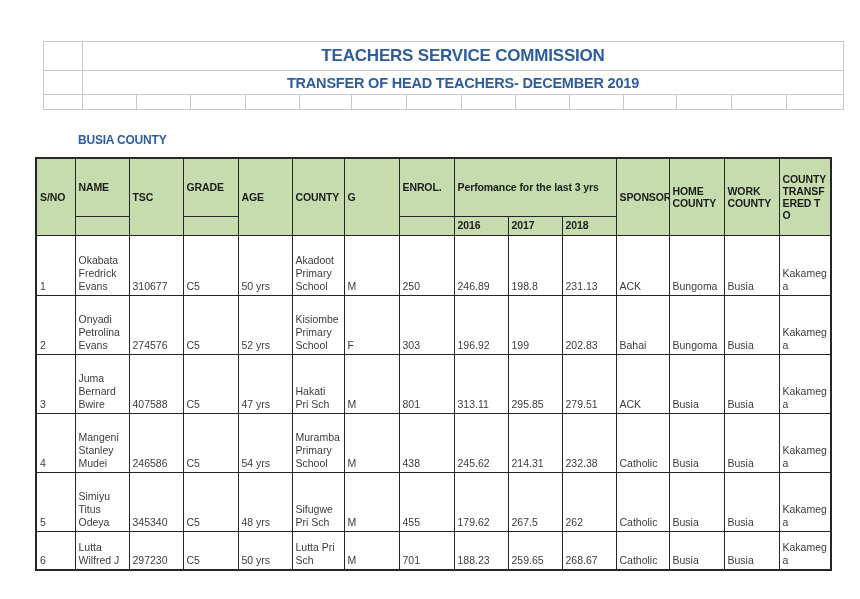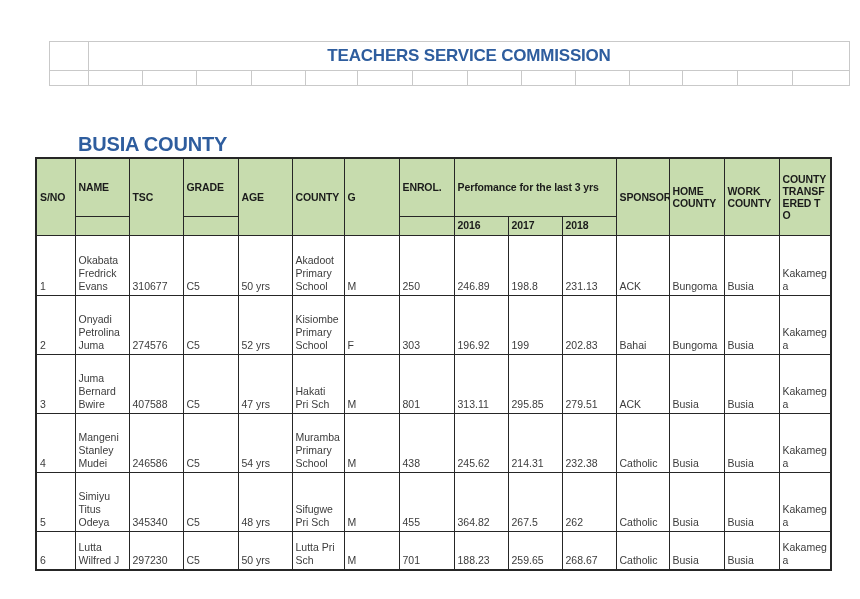--- a/index.html
+++ b/index.html
@@ -3,21 +3,21 @@
 <meta charset="utf-8">
 <style>
   html, body { margin:0; padding:0; background:#ffffff; }
   .page {
     position:relative; width:860px; height:599px; background:#ffffff;
     font-family:"Liberation Sans", sans-serif; overflow:hidden;
   }
 
   
   .topgrid {
-    position:absolute; left:49px; top:41px; width:801px;
+    position:absolute; left:43px; top:41px; width:801px;
     border:1px solid #c9c9c9; box-sizing:border-box;
   }
   .trow { display:flex; border-bottom:1px solid #c9c9c9; box-sizing:border-box; }
   .trow:last-child { border-bottom:none; }
   .trow-1 { height:29px; }
   .trow-2 { height:23px; }
   .trow-3 { height:24px; }
   .trow-empty { height:14px; }
   .cellA { width:39px; flex:none; border-right:1px solid #c9c9c9; box-sizing:border-box; }
   .tcell {
@@ -25,21 +25,21 @@
     color:#2e5d9e; font-weight:bold; letter-spacing:-0.2px;
   }
   .title1 { font-size:17px; }
   .title2 { font-size:14.5px; }
   .title3 { font-size:14.5px; }
   .ecell { flex:none; height:100%; border-right:1px solid #c9c9c9; box-sizing:border-box; }
   .ecell:last-child { border-right:none; flex:1; }
 
   .section-title {
     position:absolute; left:78px; top:133px;
-    font-size:20px; font-weight:bold; color:#2e5d9e; letter-spacing:-0.2px;
+    font-size:12px; font-weight:bold; color:#2e5d9e; letter-spacing:-0.2px;
   }
 
   
   table.sheet {
     position:absolute; left:35px; top:157px; width:795px;
     border-collapse:collapse; table-layout:fixed;
     border:2px solid #262626;
   }
   .sheet th, .sheet td { border:1.5px solid #262626; box-sizing:border-box; overflow:hidden; }
   .sheet th {
@@ -69,20 +69,24 @@
 </style>
 </head>
 <body>
 
 <div class="page">
 
   <div class="topgrid">
     <div class="trow trow-1">
       <div class="cellA"></div>
       <div class="tcell title1">TEACHERS SERVICE COMMISSION</div>
+    </div>
+    <div class="trow trow-3">
+      <div class="cellA"></div>
+      <div class="tcell title3">TRANSFER OF HEAD TEACHERS- DECEMBER 2019</div>
     </div>
     <div class="trow trow-empty">
       <div class="ecell" style="width:39px"></div>
       <div class="ecell" style="width:54px"></div>
       <div class="ecell" style="width:54px"></div>
       <div class="ecell" style="width:55px"></div>
       <div class="ecell" style="width:54px"></div>
       <div class="ecell" style="width:52px"></div>
       <div class="ecell" style="width:55px"></div>
       <div class="ecell" style="width:55px"></div>
@@ -154,21 +158,21 @@
       <td>246.89</td>
       <td>198.8</td>
       <td>231.13</td>
       <td>ACK</td>
       <td>Bungoma</td>
       <td>Busia</td>
       <td class="col-transf">Kakamega</td>
     </tr>
         <tr>
       <td>2</td>
-      <td class="col-name">Onyadi Petrolina Juma</td>
+      <td class="col-name">Onyadi Petrolina Evans</td>
       <td>274576</td>
       <td>C5</td>
       <td>52 yrs</td>
       <td>Kisiombe Primary School</td>
       <td>F</td>
       <td>303</td>
       <td>196.92</td>
       <td>199</td>
       <td>202.83</td>
       <td>Bahai</td>
@@ -212,21 +216,21 @@
     </tr>
         <tr>
       <td>5</td>
       <td class="col-name">Simiyu Titus Odeya</td>
       <td>345340</td>
       <td>C5</td>
       <td>48 yrs</td>
       <td>Sifugwe Pri Sch</td>
       <td>M</td>
       <td>455</td>
-      <td>364.82</td>
+      <td>179.62</td>
       <td>267.5</td>
       <td>262</td>
       <td>Catholic</td>
       <td>Busia</td>
       <td>Busia</td>
       <td class="col-transf">Kakamega</td>
     </tr>
         <tr>
       <td>6</td>
       <td class="col-name">Lutta Wilfred J</td>

